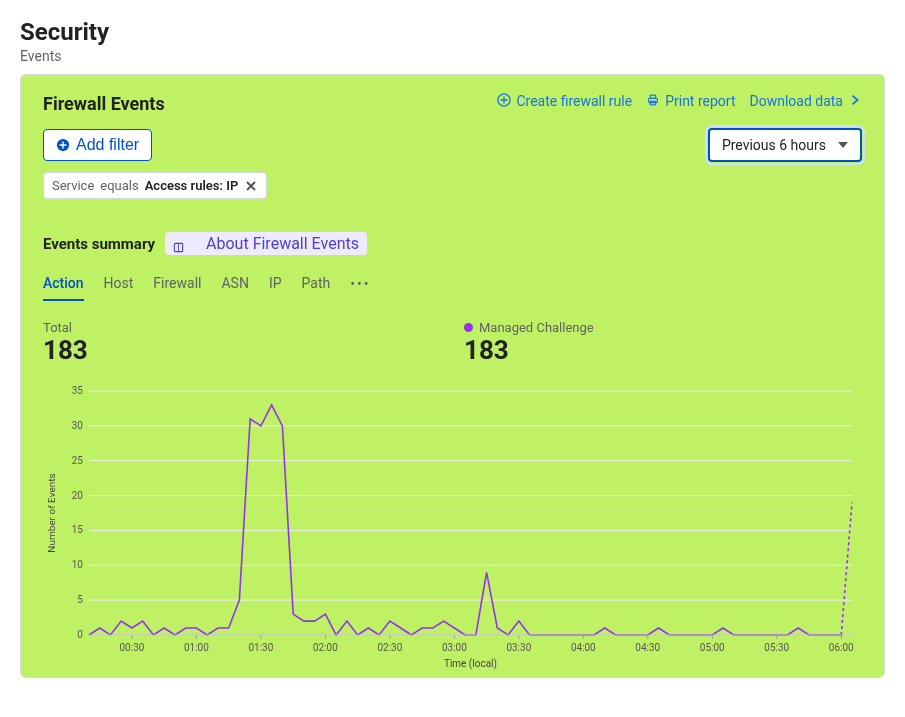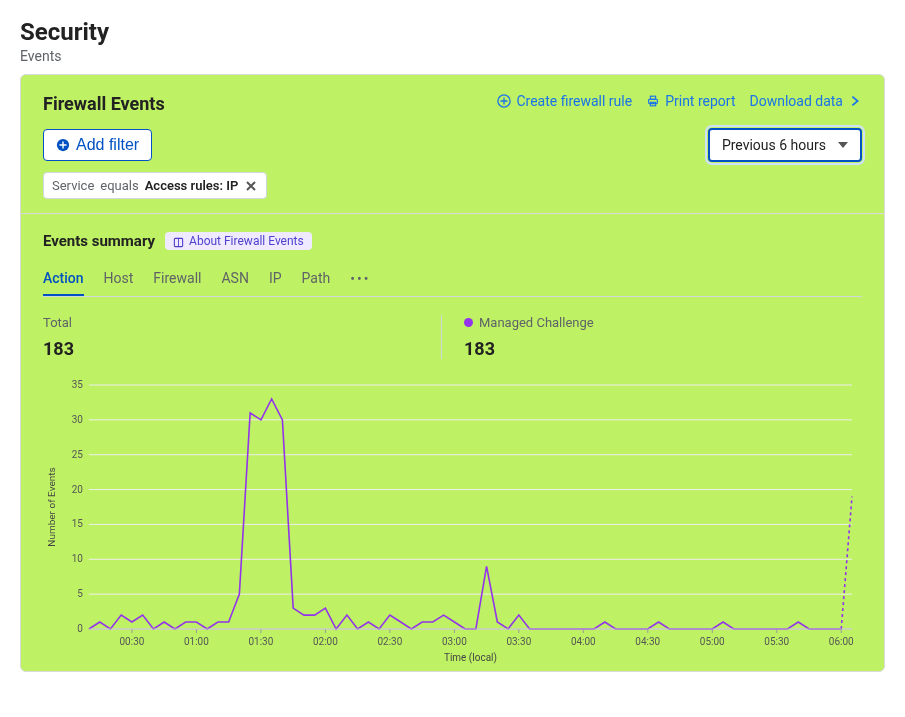--- a/index.html
+++ b/index.html
@@ -40,21 +40,21 @@
     align-items:flex-start;
   }
   .panel-title{font-size:18px;font-weight:700;margin:0;}
   .actions{
     display:flex;
     align-items:center;
     gap:14px;
     font-size:14px;
     color:var(--blue-light);
   }
-  .action{display:flex;align-items:center;gap:5px;cursor:pointer;}
+  .action{display:flex;gap:5px;cursor:pointer;}
   .action svg{width:14px;height:14px;fill:var(--blue-light);}
   .controls-row{
     margin-top:14px;
     display:flex;
     justify-content:space-between;
     align-items:center;
   }
   .add-filter-btn{
     display:inline-flex;
     align-items:center;
@@ -105,23 +105,23 @@
   .chip-x{
     width:14px;height:14px;cursor:pointer;
     display:inline-flex;align-items:center;justify-content:center;
   }
   .chip-x svg{width:12px;height:12px;stroke:#555;stroke-width:2;fill:none;}
   .summary-head{
     display:flex;align-items:center;gap:10px;margin-bottom:20px;
   }
   .summary-title{font-size:15px;font-weight:700;}
   .about-badge{
-    display:inline-flex;align-items:flex-end;gap:5px;
+    display:inline-flex;align-items:flex-end;gap:22px;
     background:var(--badge-bg);color:var(--badge-fg);
-    border-radius:4px;padding:2px 8px;font-size:12px;cursor:pointer;
+    border-radius:4px;padding:2px 8px;font-size:16px;cursor:pointer;
   }
   .about-badge svg{width:11px;height:11px;fill:var(--badge-fg);}
   .tabs{
     display:flex;gap:20px;font-size:14px;
     border-bottom:1px solid var(--border);
     margin-bottom:18px;
   }
   .tab{
     padding:0 0 8px 0;
     color:var(--muted);
@@ -136,21 +136,21 @@
   .stats-row{
     display:flex;align-items:flex-start;
     gap:0;
     padding-bottom:6px;
     margin-bottom:6px;
   }
   .stat-cell{flex:1;padding:0 10px 0 0;}
   .stat-cell+.stat-cell{border-left:1px solid var(--border);padding-left:22px;}
   .stat-label{font-size:13px;color:var(--muted);display:flex;align-items:center;gap:6px;}
   .dot{width:9px;height:9px;border-radius:50%;background:var(--purple);display:inline-block;}
-  .stat-value{font-size:18px;font-weight:700;margin-top:8px;}
+  .stat-value{font-size:26px;font-weight:700;margin-top:0;}
   .chart-wrap{position:relative;height:290px;margin-top:10px;}
   .chart-svg{width:100%;height:100%;}
   .axis-text{font-size:10px;fill:#555;}
   .axis-title{font-size:10px;fill:#444;}
   .grid-line{stroke:#eee;stroke-width:1;}
   .series-line{stroke:var(--purple);stroke-width:1.6;fill:none;}
   .series-dash{stroke:var(--purple);stroke-width:1.6;fill:none;stroke-dasharray:3 3;}
 </style>
 </head>
 <body>

